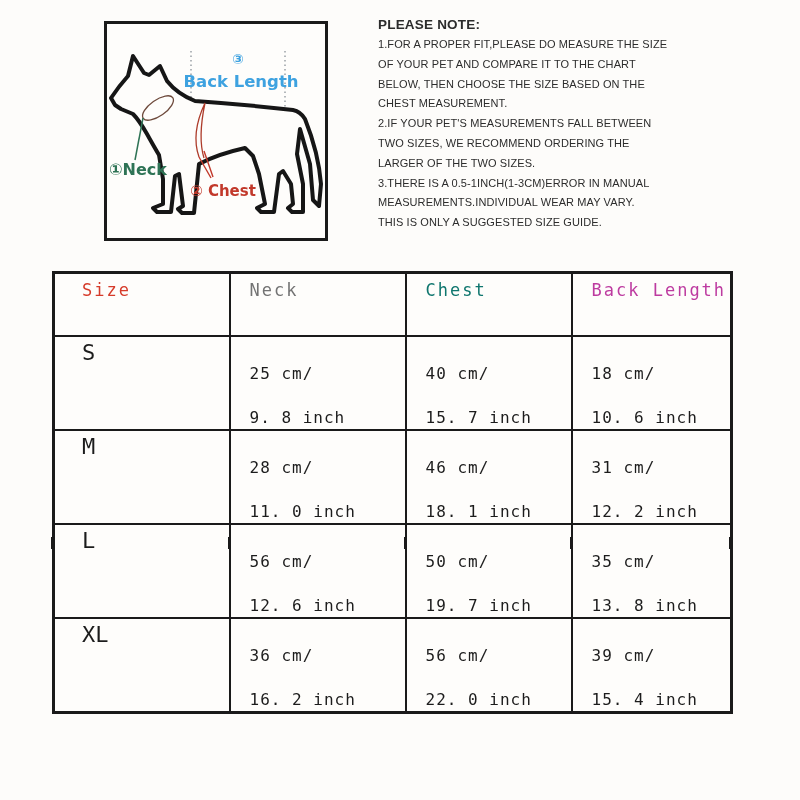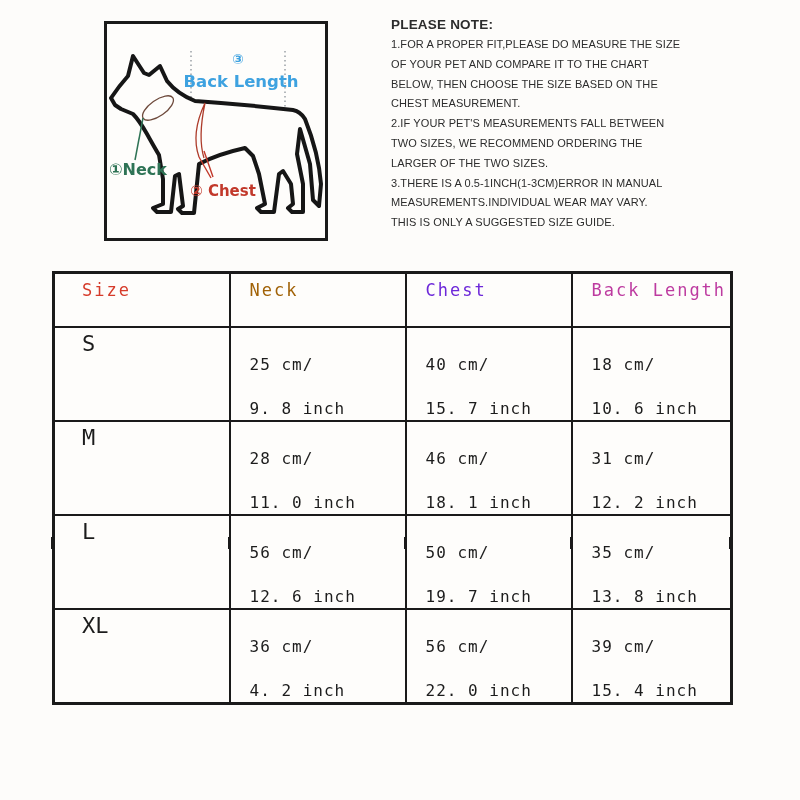--- a/index.html
+++ b/index.html
@@ -7,41 +7,41 @@
   .stage{position:relative;width:800px;height:800px;background:#fdfcfa;overflow:hidden;}
 
   
   .dog-box{
     position:absolute;left:104px;top:21px;width:218px;height:214px;
     border:3px solid #1a1a1a;background:#fefdfb;
   }
   .dog-box svg{display:block;width:100%;height:100%;}
 
   
-  .note{position:absolute;left:391px;top:15px;width:300px;color:#2c2c2c;}
+  .note{position:absolute;left:378px;top:15px;width:300px;color:#2c2c2c;}
   .note-title{font-size:13.5px;font-weight:bold;line-height:20px;letter-spacing:.2px;}
   .note-body{font-size:11px;line-height:19.8px;letter-spacing:.1px;white-space:pre;}
 
   
   .size-table{
     position:absolute;left:52px;top:271px;
     border-collapse:collapse;table-layout:fixed;width:681px;
     border:3px solid #1a1a1a;background:#fefdfb;
   }
   .size-table th,.size-table td{
     border:2px solid #1a1a1a;vertical-align:top;text-align:left;
     font-family:"DejaVu Sans Mono", monospace;
   }
-  .size-table thead tr{height:54px;}
+  .size-table thead tr{height:63px;}
   .size-table tbody tr{height:54px;}
   .size-table th{font-size:17px;font-weight:normal;letter-spacing:2px;padding:6px 0 0 19px;}
   .size-table td{padding:4px 0 0 19px;color:#1c1c1c;}
   .size-table td.size-cell{font-size:22px;padding-left:27px;padding-top:3px;}
   .size-table td div{font-size:16px;line-height:23px;letter-spacing:1px;margin-top:21px;}
-  .hc0{color:#d63b2a;} .hc1{color:#a16207;} .hc2{color:#6d28d9;} .hc3{color:#bd3ba0;}
+  .hc0{color:#d63b2a;} .hc1{color:#737373;} .hc2{color:#0f766e;} .hc3{color:#bd3ba0;}
 
   
   .stub{position:absolute;top:537px;width:2px;height:12px;background:#1a1a1a;}
   .stub.edge{width:3px;}
 </style>
 </head>
 <body>
 
 <div class="stage">
 
@@ -153,21 +153,21 @@
           </td>
         <td>
             <div>35 cm/</div>
             <div>13. 8 inch</div>
           </td>
       </tr>
       <tr>
         <td class="size-cell">XL</td>
         <td>
             <div>36 cm/</div>
-            <div>4. 2 inch</div>
+            <div>16. 2 inch</div>
           </td>
         <td>
             <div>56 cm/</div>
             <div>22. 0 inch</div>
           </td>
         <td>
             <div>39 cm/</div>
             <div>15. 4 inch</div>
           </td>
       </tr>

